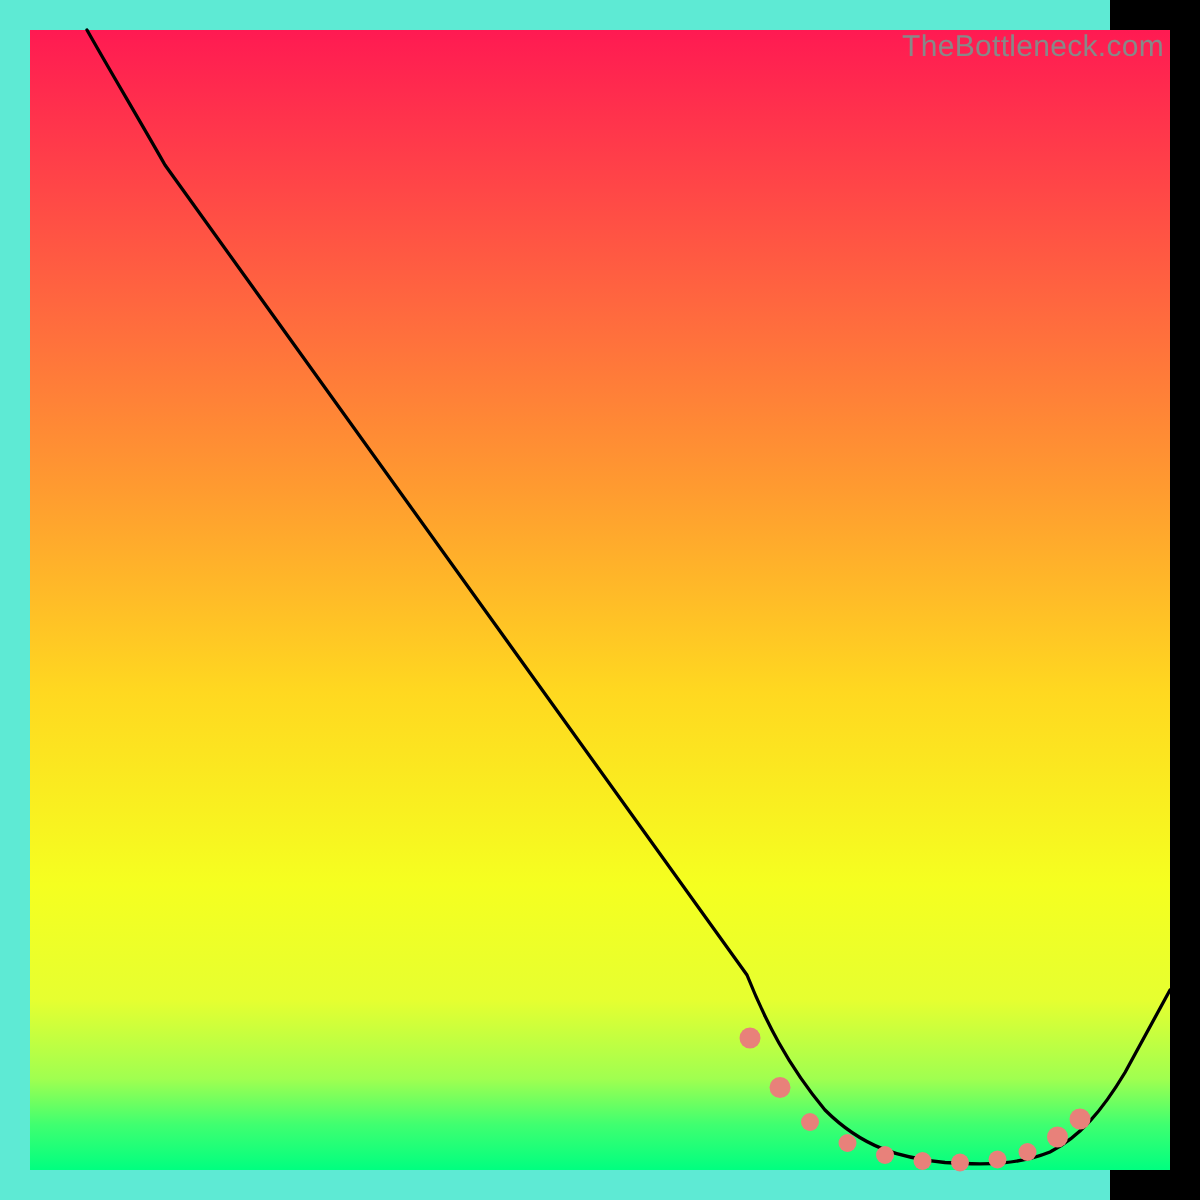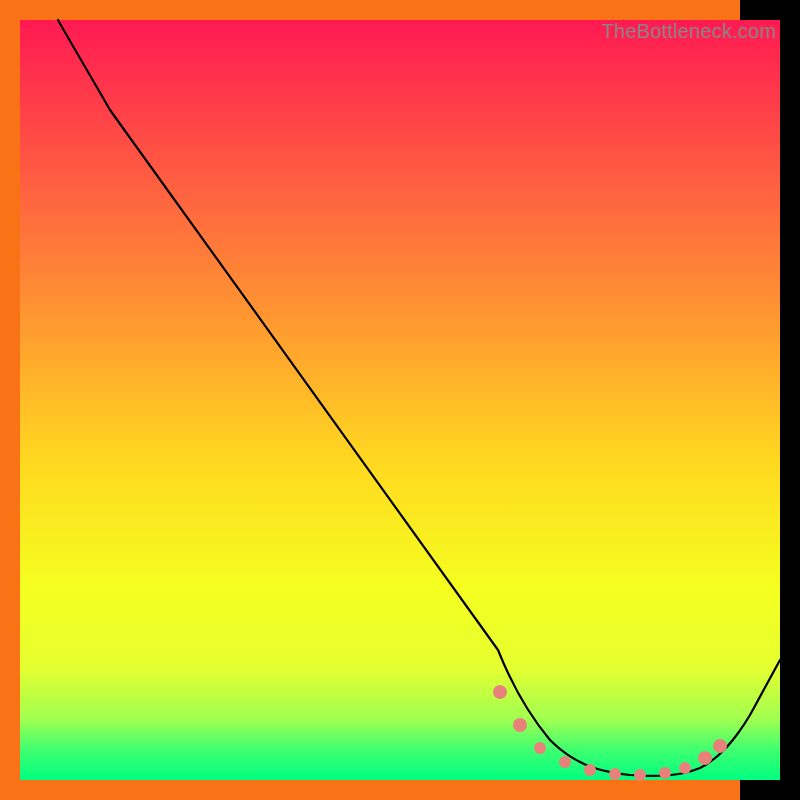--- a/index.html
+++ b/index.html
@@ -8,21 +8,21 @@
     width: 800px;
     height: 800px;
     background: #000;
     overflow: hidden;
     font-family: Arial, Helvetica, sans-serif;
   }
   .frame {
     position: relative;
     width: 740px;
     height: 800px;
-    background: #f97316;
+    background: #5eead4;
   }
   .plot-area {
     position: absolute;
     left: 20px;
     top: 20px;
     width: 760px;
     height: 760px;
     
     background: linear-gradient(
       to bottom,

